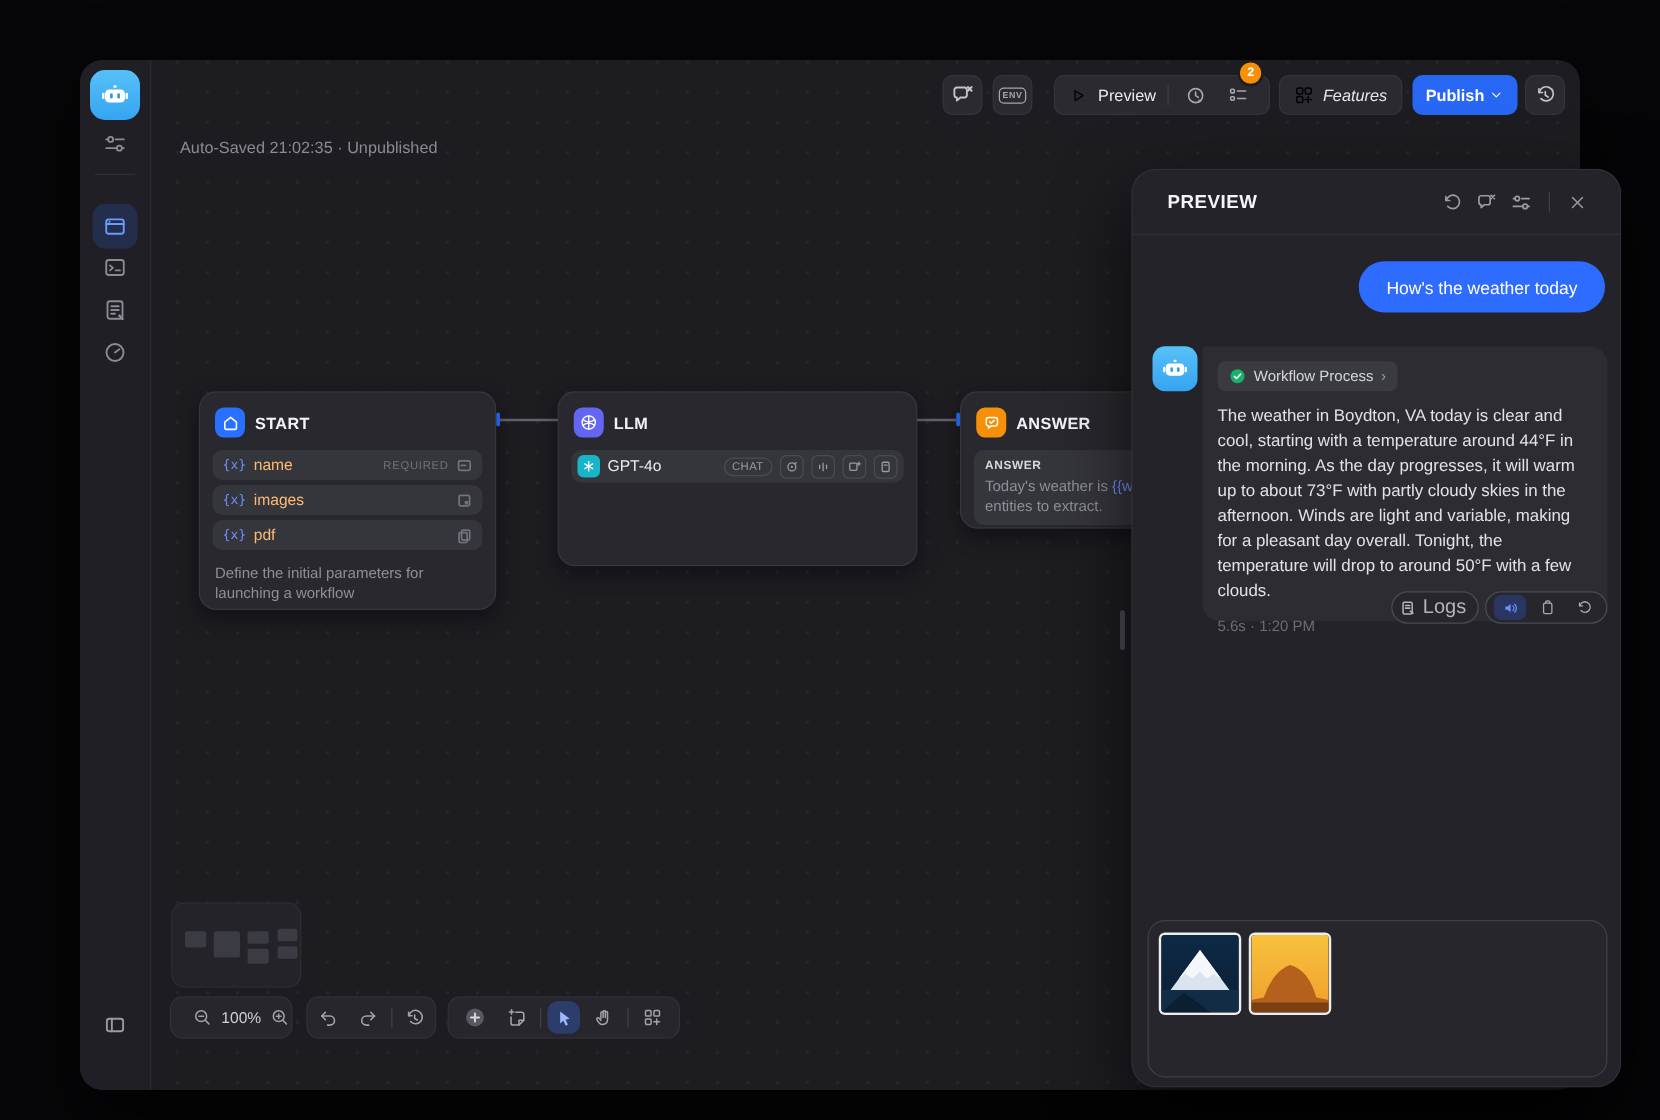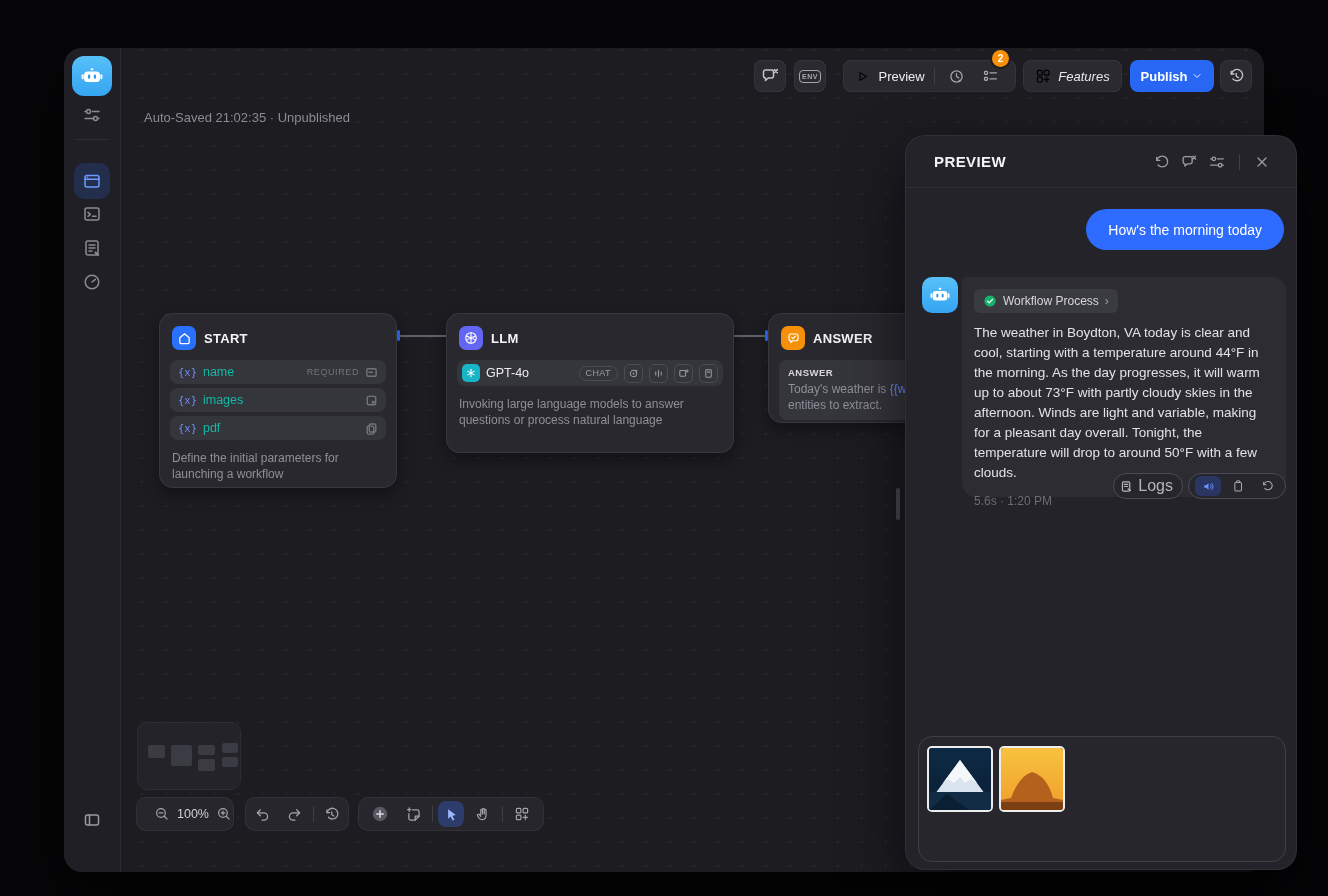--- a/index.html
+++ b/index.html
@@ -31,21 +31,21 @@
   .publish-btn{position:absolute;top:12px;left:1066px;width:84px;height:32px;background:#2767f4;border-radius:8px;display:flex;align-items:center;justify-content:center;color:#fff;font-size:13px;font-weight:600;gap:4px;}
 
   
   .node{position:absolute;background:#28282e;border:1px solid rgba(255,255,255,.07);border-radius:14px;box-shadow:0 6px 16px rgba(0,0,0,.35);box-sizing:border-box;}
   .node-head{display:flex;align-items:center;gap:8px;padding:12px 12px 8px 12px;}
   .node-ic{width:24px;height:24px;border-radius:7px;display:flex;align-items:center;justify-content:center;flex:none;}
   .node-title{font-size:13px;font-weight:bold;color:#f4f4f6;letter-spacing:.3px;}
   .fields{display:flex;flex-direction:column;gap:4px;margin:2px 10px 0 10px;}
   .field-row{height:24px;background:#35353c;border-radius:8px;display:flex;align-items:center;padding:0 8px;gap:6px;}
   .tok{font-family:"DejaVu Sans Mono",monospace;font-size:10.5px;color:#6d8dff;}
-  .fname{font-size:12.5px;color:#14b8a6;flex:1;}
+  .fname{font-size:12.5px;color:#fdba74;flex:1;}
   .req{font-size:9px;color:#73737d;letter-spacing:.6px;}
   .f-ic{color:#73737d;}
   .node-desc{margin:10px 12px 12px 12px;font-size:12px;line-height:16px;color:#8f8f99;}
   .model-row{height:26px;background:#35353c;border-radius:8px;display:flex;align-items:center;margin:2px 10px 0 10px;padding:0 5px;gap:6px;}
   .openai-ic{width:18px;height:18px;border-radius:5px;background:#18b5c8;display:flex;align-items:center;justify-content:center;flex:none;}
   .model-name{font-size:12.5px;color:#ececf0;flex:1;}
   .chat-pill{font-size:9px;color:#9a9aa3;border:1px solid #4b4b54;border-radius:9px;padding:1.5px 6px;letter-spacing:.4px;}
   .cap-badge{width:17px;height:17px;border:1px solid #4b4b54;border-radius:5px;color:#9a9aa3;display:flex;align-items:center;justify-content:center;}
   .ans-box{margin:2px 10px 10px 10px;background:#35353c;border-radius:8px;padding:7px 9px;}
   .ans-label{font-size:9.5px;font-weight:bold;letter-spacing:.5px;color:#d8d8dd;margin-bottom:3px;}
@@ -319,21 +319,20 @@
               <line x1="11.4" y1="4.4" x2="15" y2="4.4"></line>
             </svg>
           </span>
         <span class="cap-badge">
             <svg class="ic" width="11" height="11" viewBox="0 0 16 16">
               <rect x="4" y="2.6" width="8" height="10.8" rx="1.3"></rect>
               <line x1="6.4" y1="6" x2="9.6" y2="6"></line>
             </svg>
           </span>
       </div>
-      <div class="node-desc">Invoking large language models to answer questions or process natural language</div>
     </div>
 
     <div class="node" style="left:704px;top:265px;width:238px;height:110px;">
       <div class="node-head">
         <div class="node-ic" style="background:#f79009;">
           <svg class="ic" width="15" height="15" viewBox="0 0 20 20" style="stroke:#fff;stroke-width:1.6;">
               <path d="M4 6.5A2.5 2.5 0 016.5 4h7A2.5 2.5 0 0116 6.5v4a2.5 2.5 0 01-2.5 2.5H9.2L6.4 15.3V13h.1A2.5 2.5 0 014 10.5z"></path>
               <polyline points="7.6,8.5 9.3,10.1 12.4,6.9"></polyline>
             </svg>
         </div>
@@ -469,21 +468,21 @@
       <span class="vdiv" style="margin:0 8px;"></span>
       <span class="ph-ic">
           <svg class="ic" width="16" height="16" viewBox="0 0 20 20">
             <line x1="5" y1="5" x2="15" y2="15"></line>
             <line x1="15" y1="5" x2="5" y2="15"></line>
           </svg>
         </span>
     </div>
 
     <div class="user-bubble">
-      <span>How's the morning today</span>
+      <span>How's the weather today</span>
     </div>
 
     <div class="bot-avatar">
       <span>
         <svg width="22" height="22" viewBox="0 0 24 24">
             <rect x="4" y="7.5" width="16" height="10.5" rx="3.5" fill="#fff"></rect>
             <rect x="1.6" y="10.2" width="2" height="5" rx="1" fill="#fff"></rect>
             <rect x="20.4" y="10.2" width="2" height="5" rx="1" fill="#fff"></rect>
             <rect x="8" y="10.6" width="2.2" height="4.2" rx="1.1" fill="#2f9ceb"></rect>
             <rect x="13.8" y="10.6" width="2.2" height="4.2" rx="1.1" fill="#2f9ceb"></rect>

